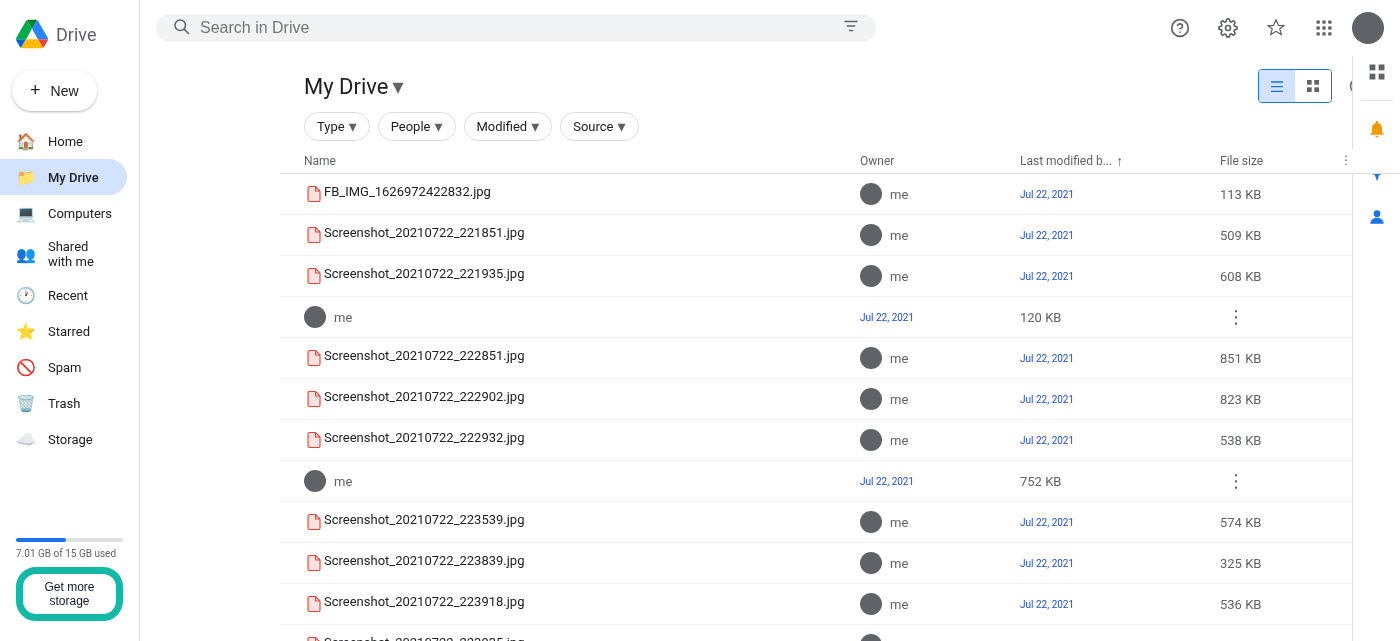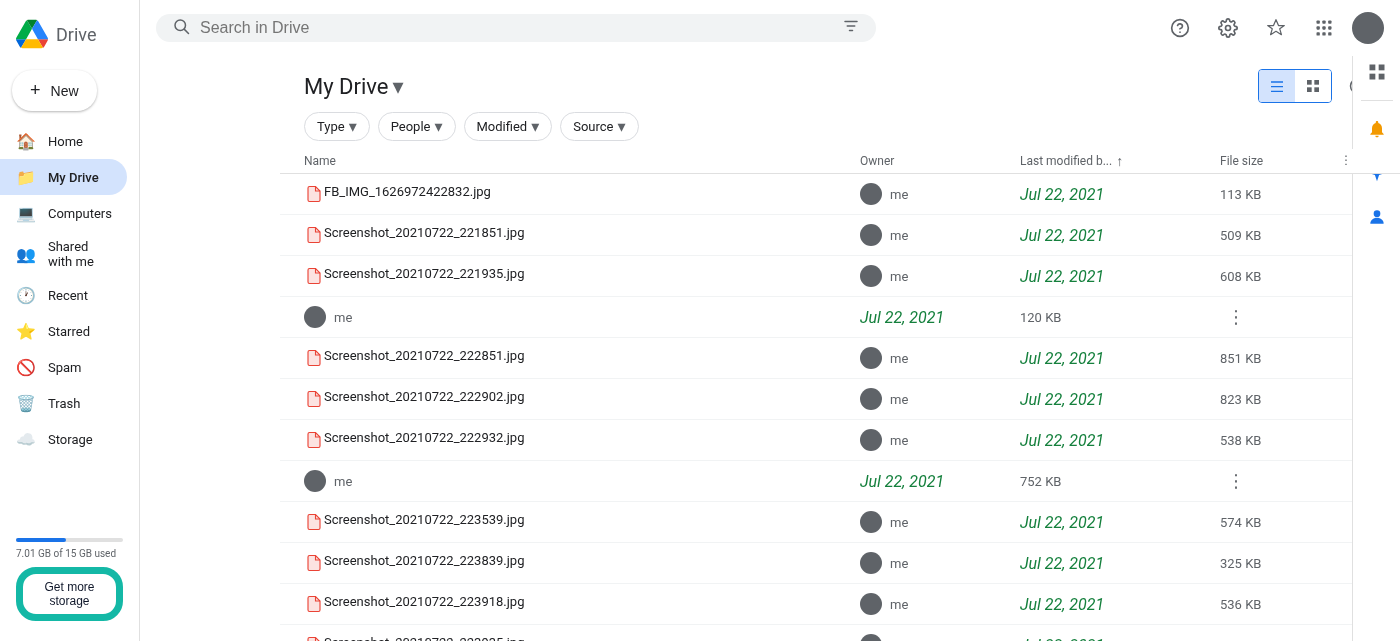--- a/index.html
+++ b/index.html
@@ -155,21 +155,21 @@
       padding: 4px 24px;
       border-bottom: 1px solid #f1f3f4;
       align-items: center;
       min-height: 40px;
     }
     .file-name-cell { display: flex; }
     .file-icon { width: 20px; height: 20px; display: flex; align-items: center; justify-content: center; flex-shrink: 0; }
     .file-name { font-size: 13px; color: #202124; white-space: nowrap; overflow: hidden; text-overflow: ellipsis; }
     .owner-cell { display: flex; align-items: center; gap: 8px; font-size: 13px; color: #5f6368; }
     .avatar { width: 22px; height: 22px; border-radius: 50%; background: #5f6368; display: flex; align-items: center; justify-content: center; font-size: 11px; color: #fff; flex-shrink: 0; }
-    .date-cell { font-size: 16px; color: #15803d; font-style: italic; }
+    .date-cell { font-size: 10px; color: #1d4ed8; }
     .size-cell { font-size: 13px; color: #5f6368; }
     .more-btn {
       width: 32px; height: 32px; border-radius: 50%; border: none; background: transparent;
       cursor: pointer; display: flex; align-items: center; justify-content: center;
       color: #5f6368; font-size: 18px;
     }
 
     
     #right-panel {
       position: fixed; right: 0; top: 0; bottom: 0; width: 48px;

